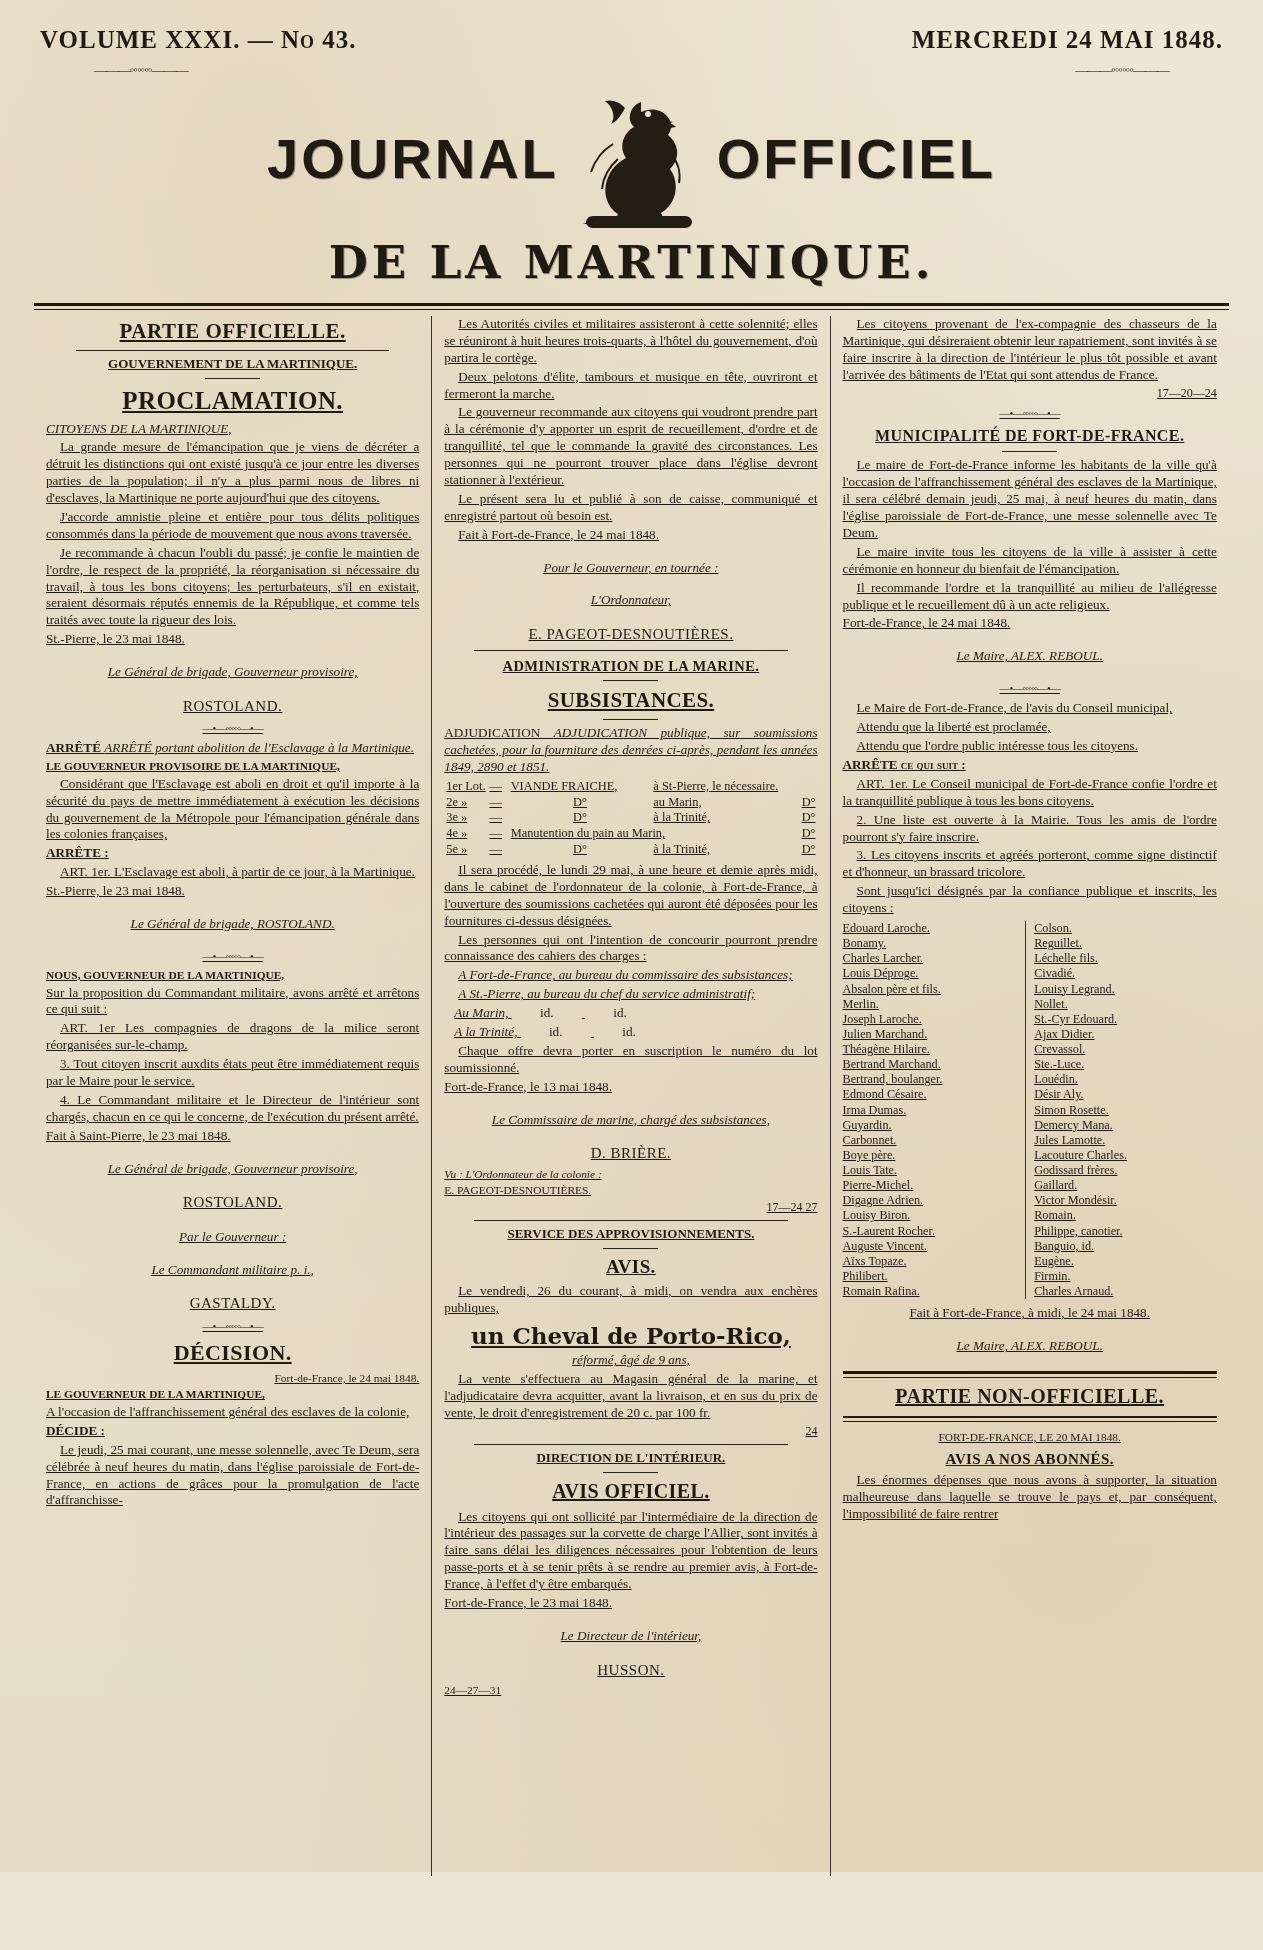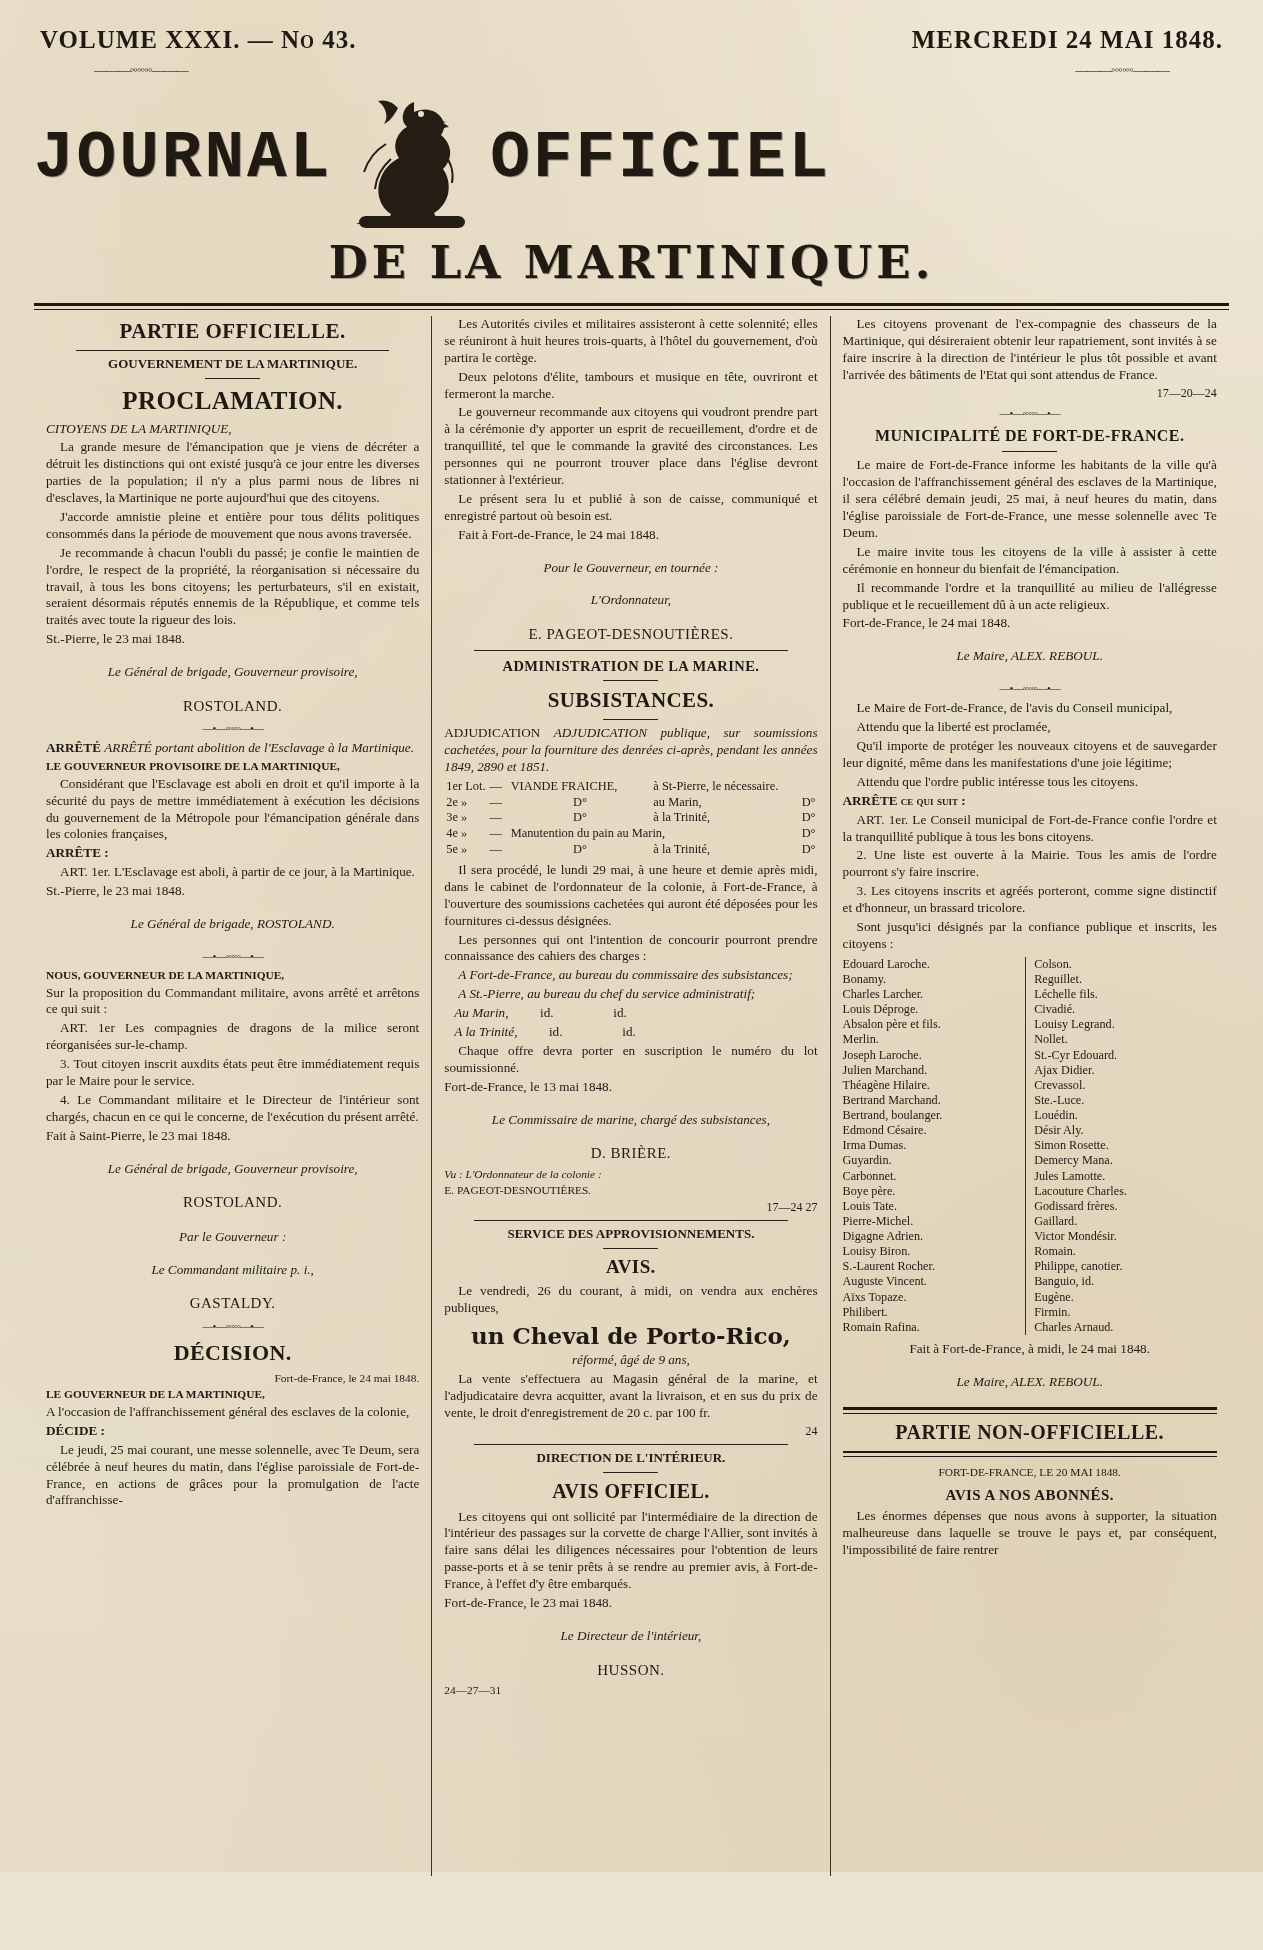--- a/index.html
+++ b/index.html
@@ -48,27 +48,27 @@
     font-size: 13px;
     letter-spacing: -1px;
     color: #2a2218;
   }
   .title-block {
     text-align: center;
     margin-top: 6px;
     position: relative;
   }
   .big-title {
-    font-family: Liberation Mono, monospace;
-    font-weight: bold;
-    font-size: 66px;
+    font-family: Liberation Sans, sans-serif;
+    font-weight: bold;
+    font-size: 56px;
     letter-spacing: 3px;
     line-height: 0.98;
     display: flex;
-    justify-content: flex-start;
+    justify-content: center;
     align-items: center;
     gap: 0px;
     text-shadow: 1px 1px 0 rgba(0,0,0,0.35);
   }
   .big-title .word {
     display: inline-block;
   }
   .rooster {
     width: 170px;
     height: 150px;
@@ -89,20 +89,21 @@
     border-top: 3px solid #1e1810;
     border-bottom: 1px solid #1e1810;
     height: 3px;
     margin: 14px 0 0 0;
   }
   
   .cols {
     display: flex;
     margin-top: 6px;
     height: 1560px;
+    text-decoration: underline;
   }
   .col {
     width: 33.33%;
     padding: 0 12px;
     box-sizing: border-box;
     font-size: 13.2px;
     line-height: 1.28;
     text-align: justify;
   }
   .col.c1 { border-right: 1px solid #3a3024; }
@@ -392,21 +393,20 @@
       <hr class="hr-short">
       <p>Le maire de Fort-de-France informe les habitants de la ville qu'à l'occasion de l'affranchissement général des esclaves de la Martinique, il sera célébré demain jeudi, 25 mai, à neuf heures du matin, dans l'église paroissiale de Fort-de-France, une messe solennelle avec Te Deum.</p>
       <p>Le maire invite tous les citoyens de la ville à assister à cette cérémonie en honneur du bienfait de l'émancipation.</p>
       <p>Il recommande l'ordre et la tranquillité au milieu de l'allégresse publique et le recueillement dû à un acte religieux.</p>
       <p class="noind">Fort-de-France, le 24 mai 1848.</p>
       <p class="sig">Le Maire, ALEX. REBOUL.</p>
       <div class="orn-sep"></div>
 
       <p>Le Maire de Fort-de-France, de l'avis du Conseil municipal,</p>
       <p>Attendu que la liberté est proclamée,</p>
-      <p>Qu'il importe de protéger les nouveaux citoyens et de sauvegarder leur dignité, même dans les manifestations d'une joie légitime;</p>
       <p>Attendu que l'ordre public intéresse tous les citoyens.</p>
       <p class="noind"><span class="sc b">ARRÊTE ce qui suit :</span></p>
       <p>ART. 1er. Le Conseil municipal de Fort-de-France confie l'ordre et la tranquillité publique à tous les bons citoyens.</p>
       <p>2. Une liste est ouverte à la Mairie. Tous les amis de l'ordre pourront s'y faire inscrire.</p>
       <p>3. Les citoyens inscrits et agréés porteront, comme signe distinctif et d'honneur, un brassard tricolore.</p>
       <p>Sont jusqu'ici désignés par la confiance publique et inscrits, les citoyens :</p>
 
       <div class="names">
         <div class="ncol">
           <div>Edouard Laroche.</div>

